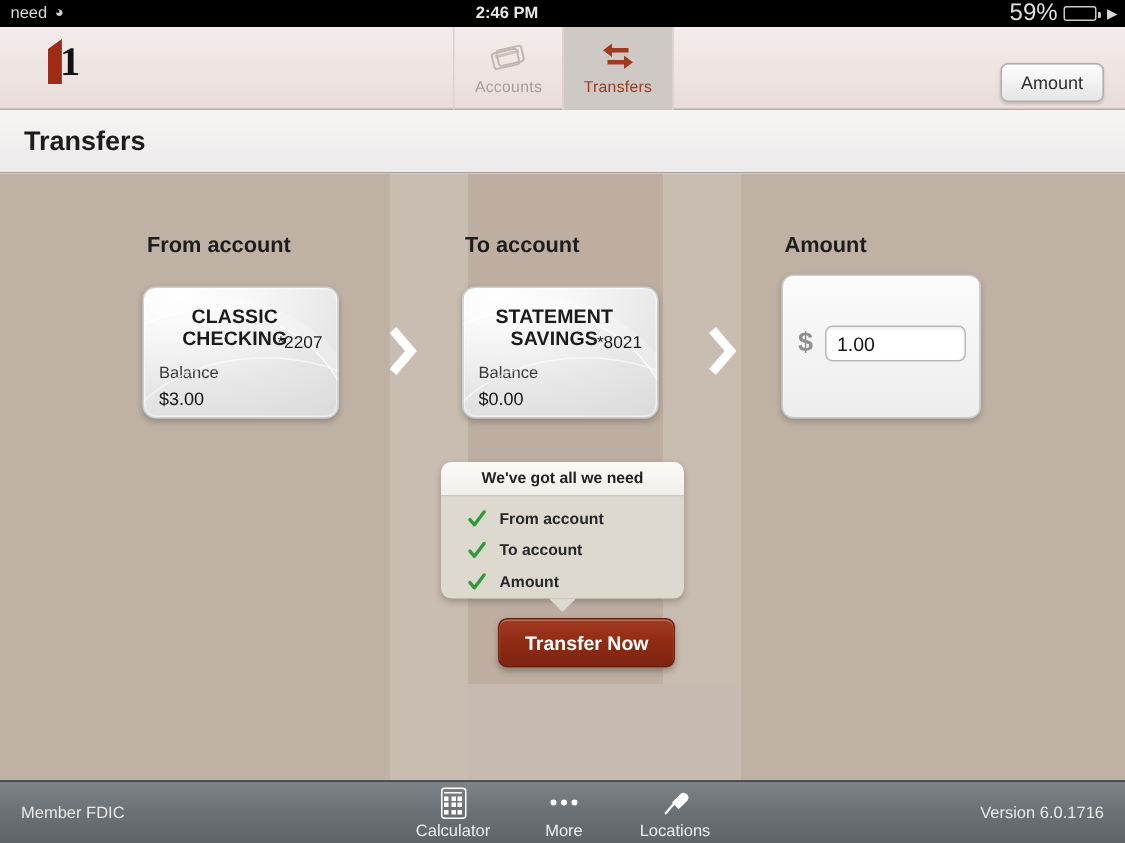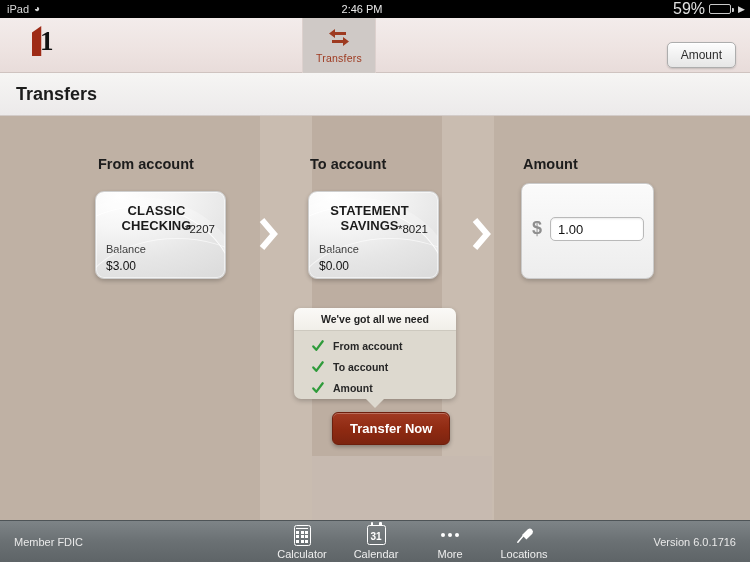--- a/index.html
+++ b/index.html
@@ -11,21 +11,21 @@
   }
   #app { position: relative; width: 750px; height: 562px; }
 
   
   .statusbar {
     position: absolute; top: 0; left: 0; width: 750px; height: 18px;
     background: #000; color: #d8d8d8;
     font-size: 11px; line-height: 18px;
   }
   .sb-left { position: absolute; left: 7px; top: 0; display: flex; align-items: center; gap: 5px; }
-  .sb-center { position: absolute; left: 0; width: 676px; text-align: center; font-weight: normal; color: #e8e8e8; margin-left: 24px; }
+  .sb-center { position: absolute; left: 0; width: 676px; text-align: center; font-weight: bold; color: #e8e8e8; }
   .sb-right { position: absolute; right: 5px; top: 0; display: flex; align-items: center; gap: 4px; }
   .sb-pct { font-size: 16px; color: #e0e0e0; }
   .bat {
     position: relative; width: 22px; height: 10px;
     border: 1px solid #c8c8c8; border-radius: 2px; padding: 1px;
   }
   .bat::after {
     content: ""; position: absolute; right: -4px; top: 3px;
     width: 2px; height: 4px; background: #c8c8c8; border-radius: 0 1px 1px 0;
   }
@@ -287,41 +287,53 @@
   .dots { display: flex; gap: 3px; }
   .dots i { width: 4px; height: 4px; border-radius: 50%; background: #fff; display: block; }
 </style>
 </head>
 <body>
 
 <div id="app">
 
   <div class="statusbar">
     <div class="sb-left">
-      <span>iPad</span>
+      <span>need</span>
       <span class="sb-activity">◕</span>
     </div>
     <div class="sb-center">2:46 PM</div>
     <div class="sb-right">
       <span class="sb-pct">59%</span>
       <span class="bat"><span class="bat-fill" id="batfill" style="width: 59%;"></span></span>
       <span class="sb-bolt">▶</span>
     </div>
   </div>
 
   <div class="topbar">
 
     <div class="logo">
       <div class="logo-mark">
         <span class="lm-red"></span>
         <span class="lm-one">1</span>
       </div>
     </div>
 
     <div class="navtabs">
+      <div class="navtab idle">
+        <span class="ico">
+          <svg viewBox="0 0 28 22" width="28" height="22">
+            <g fill="none" stroke="#c3b4ae" stroke-width="1.3">
+              <rect x="3.5" y="7" width="17" height="10.5" rx="1.6" transform="rotate(-13 12 12)"></rect>
+              <rect x="6.5" y="5" width="17" height="10.5" rx="1.6" transform="rotate(-13 15 10)"></rect>
+            </g>
+            <path d="M5 11 L21 7" stroke="#c3b4ae" stroke-width="2" opacity=".75"></path>
+          </svg>
+        </span>
+        <span class="tlabel">Accounts</span>
+      </div>
       <div class="navtab active">
         <span class="ico">
           <svg viewBox="0 0 28 22" width="28" height="22">
             <path d="M21 5 H10 l0 -3 L4 6.5 l6 4.5 0 -3 h11 z" fill="#9e3a20"></path>
             <path d="M7 13 H18 l0 -3 l6 4.5 -6 4.5 0 -3 H7 z" fill="#9e3a20"></path>
           </svg>
         </span>
         <span class="tlabel">Transfers</span>
       </div>
     </div>
@@ -421,28 +433,20 @@
                 <i></i>
                 <i></i>
                 <i></i>
                 <i></i>
               </div>
           </div>
         </div>
         <div class="tb-lbl">Calculator</div>
       </div>
 
-      <div class="tb-item">
-        <div class="tb-ico">
-          <div class="cal">
-              <span class="cal-num">31</span>
-            </div>
-        </div>
-        <div class="tb-lbl">Calendar</div>
-      </div>
 
       <div class="tb-item">
         <div class="tb-ico">
           <div class="dots">
               <i></i>
               <i></i>
               <i></i>
             </div>
         </div>
         <div class="tb-lbl">More</div>

